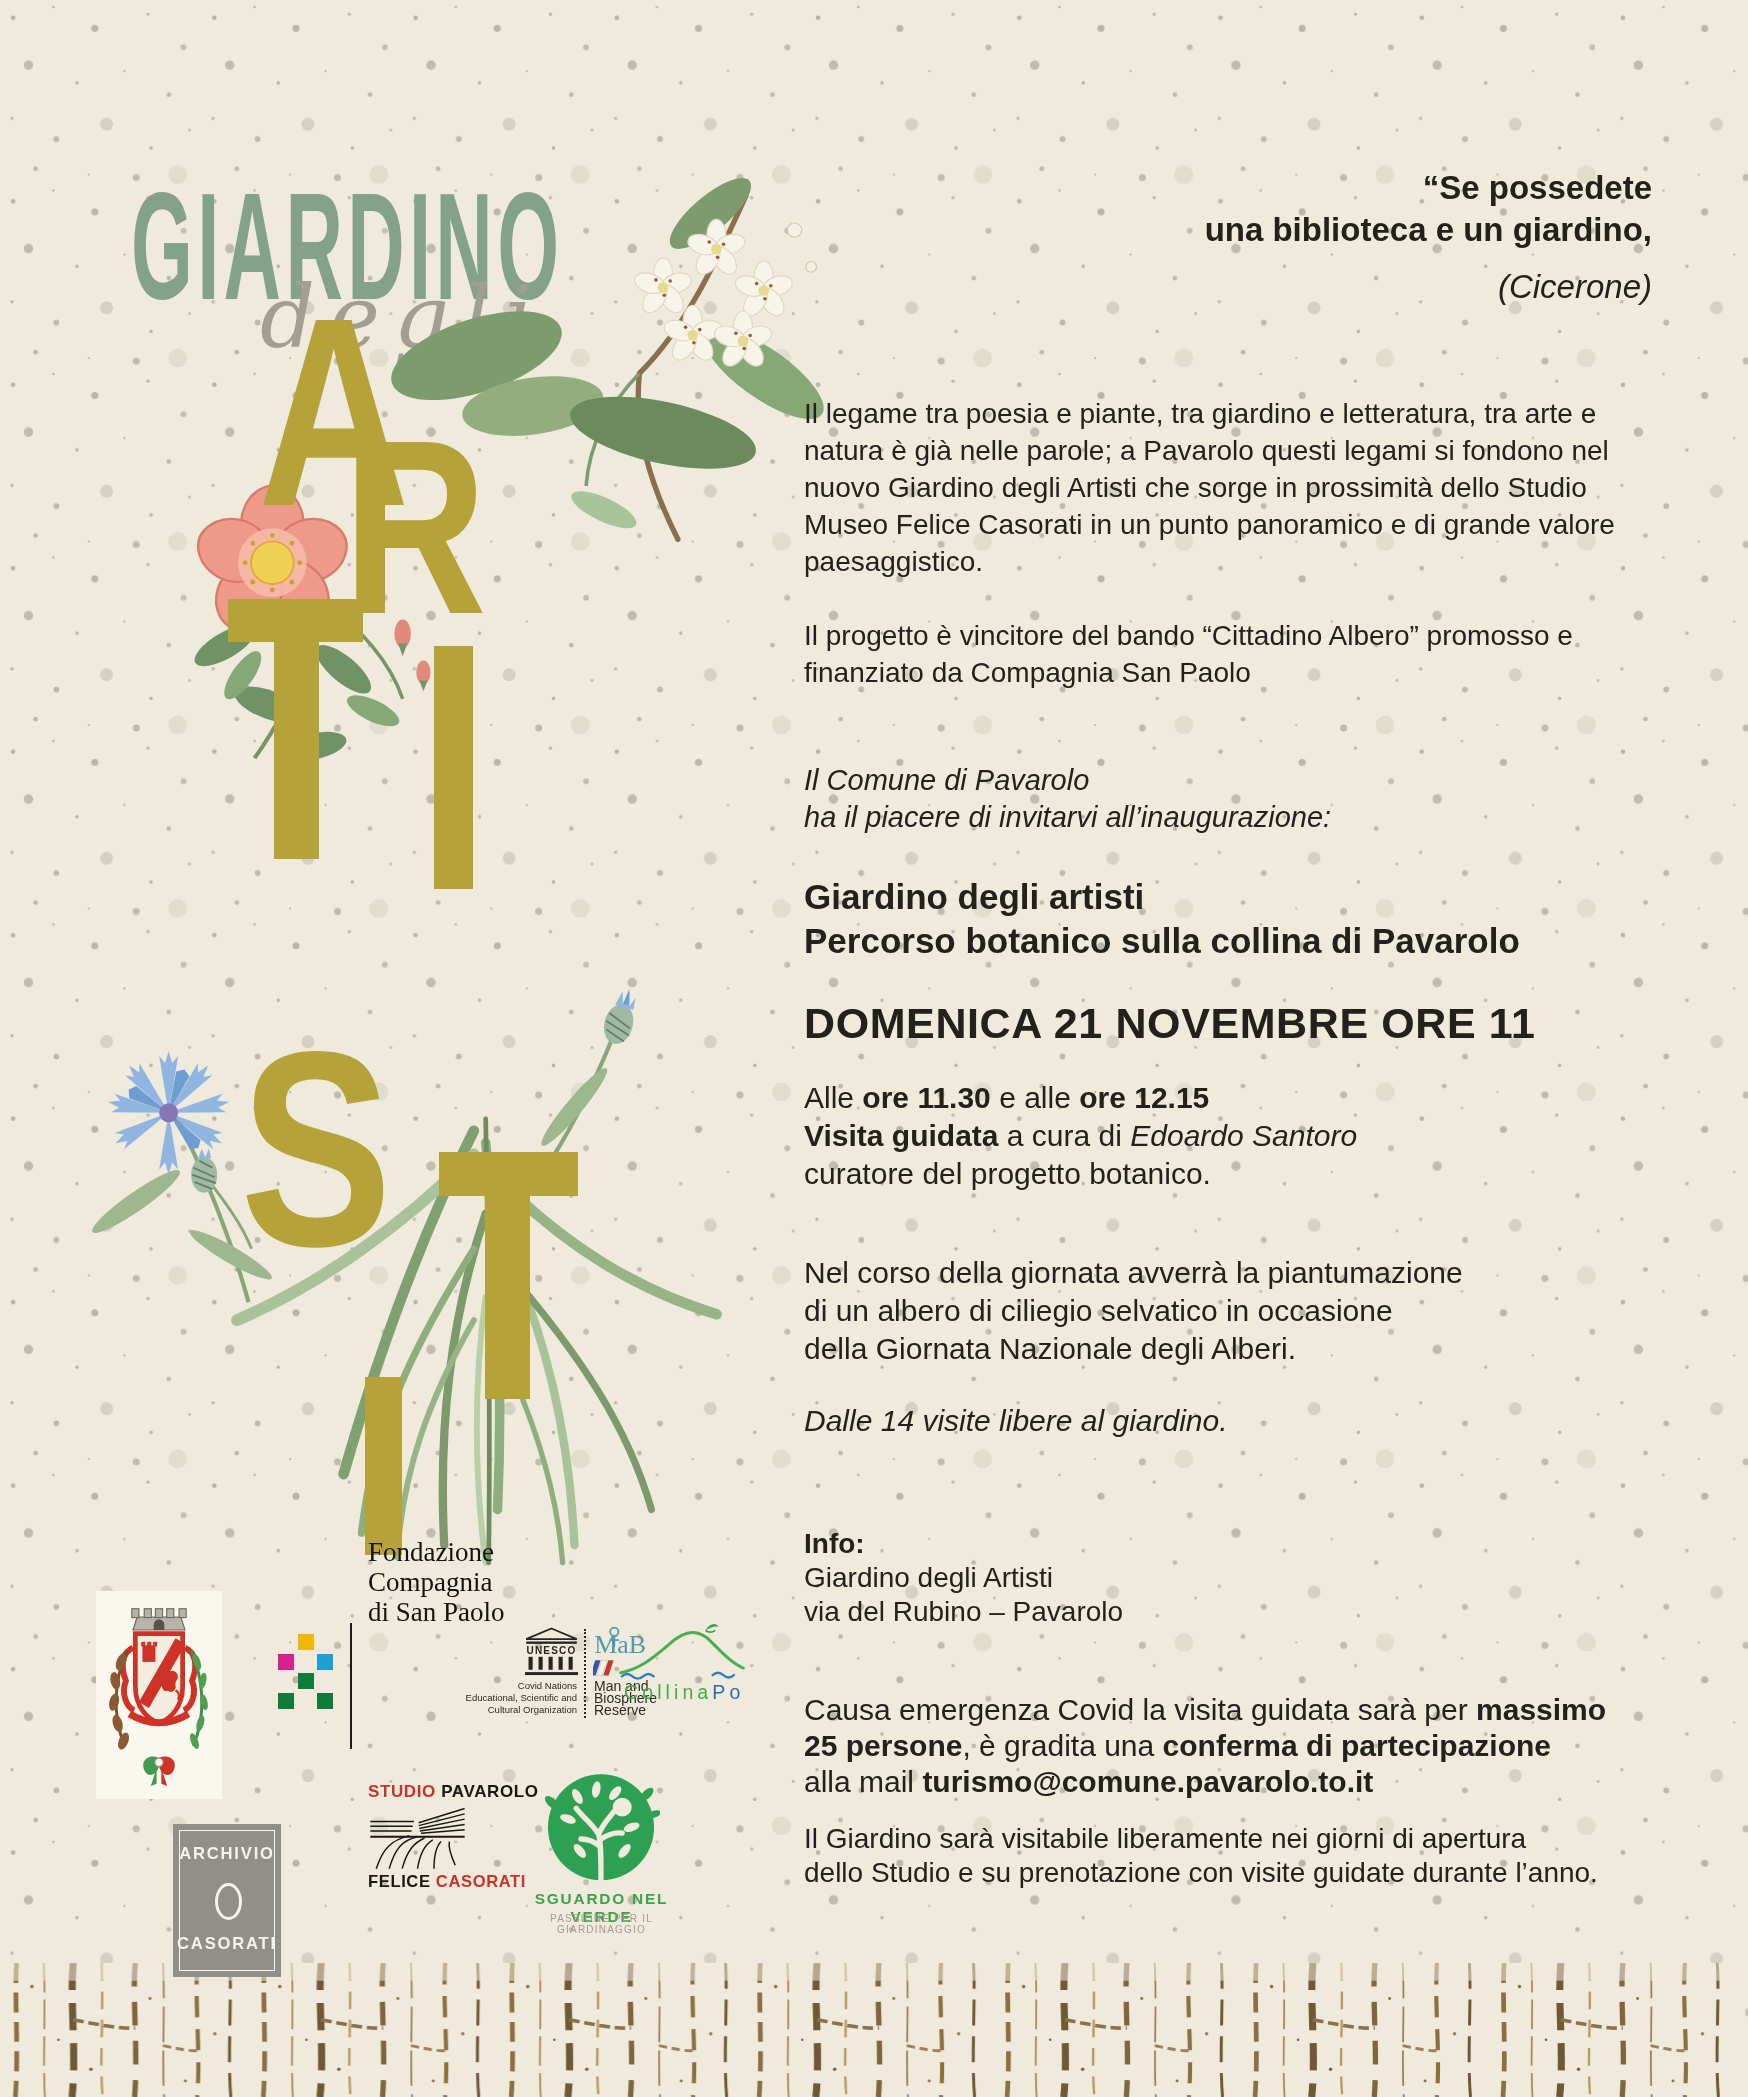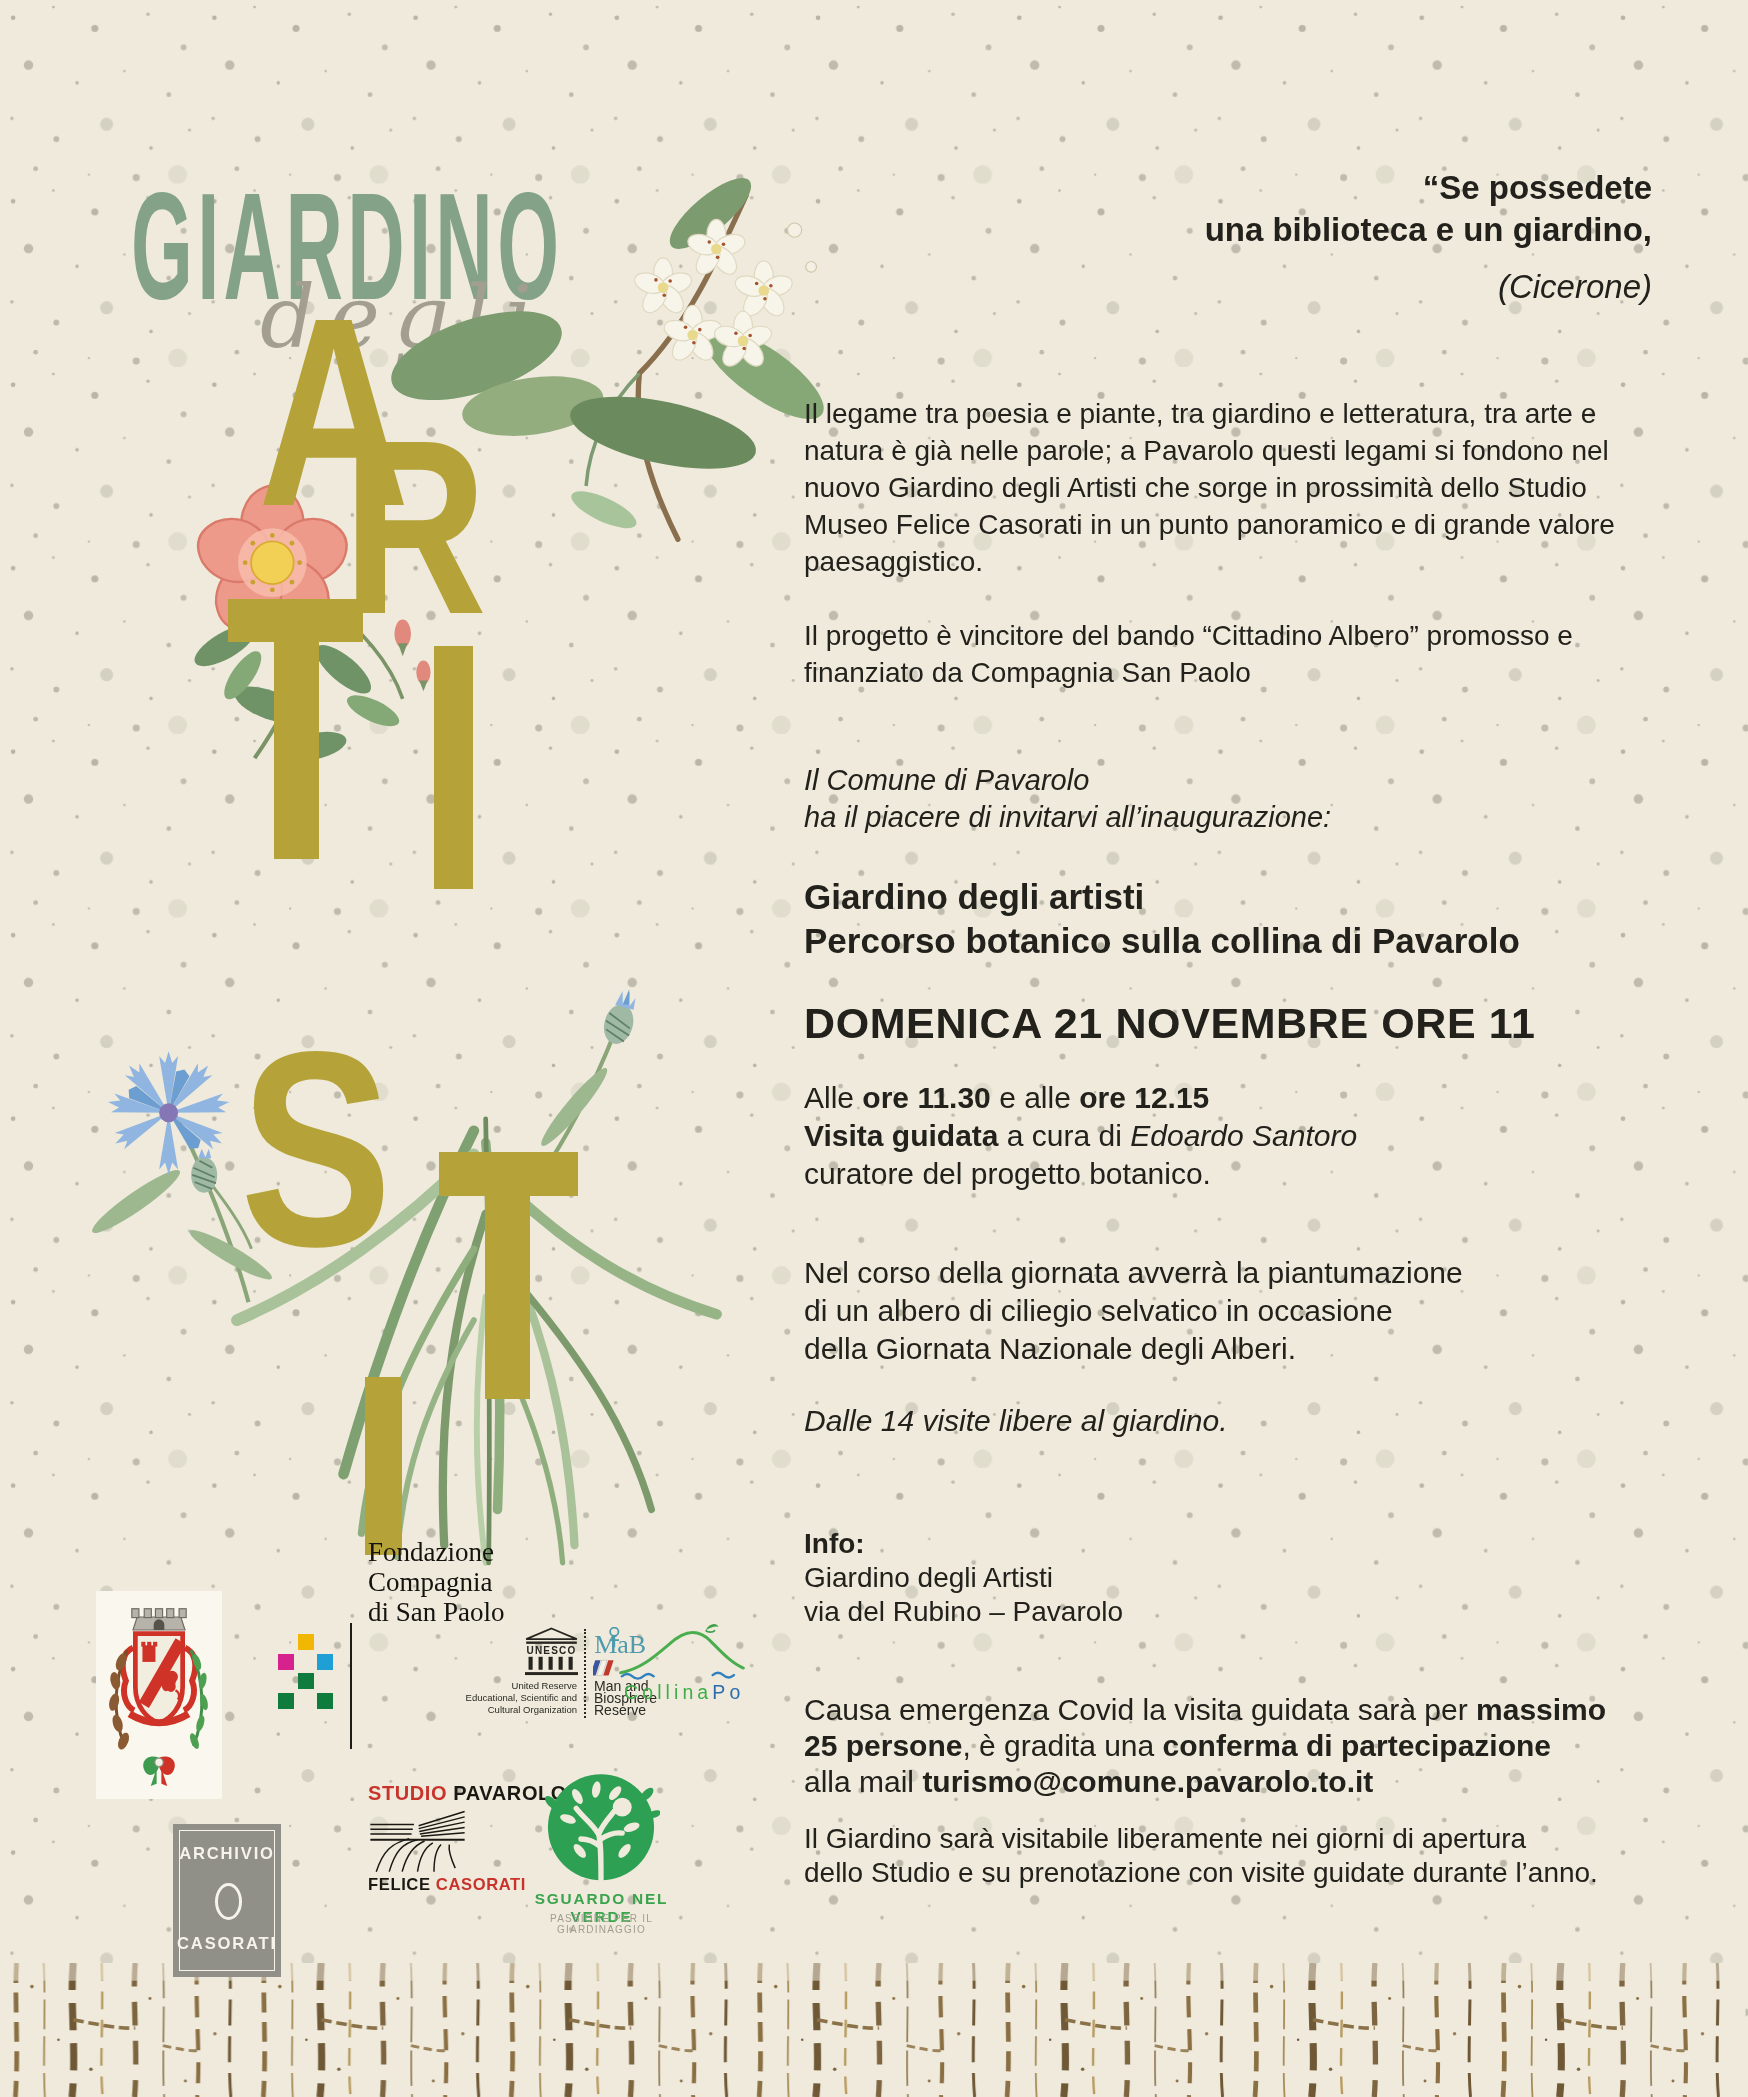--- a/index.html
+++ b/index.html
@@ -53,21 +53,21 @@
   #collinapo-text{left:624px;top:1681px;font-size:19.5px;letter-spacing:4.1px;}
   .cgreen{color:#3fae49;} .cblue{color:#2b6cb0;}
 
   
   #archivio{left:173px;top:1776px;width:108px;height:153px;background:#908f88;margin-top:48px;}
   #archivio .inner{position:absolute;left:6px;top:6px;right:6px;bottom:6px;border:1.8px solid #f6f4ea;}
   #archivio .t{position:absolute;width:100%;text-align:center;color:#f6f4ea;font-size:16.6px;letter-spacing:1.8px;font-weight:700;}
   #archivio .oval{position:absolute;left:50%;top:59px;width:21px;height:31px;margin-left:-12.4px;
                   border:3px solid #f6f4ea;border-radius:50%;}
   #studio{left:368px;top:1782px;width:102px;text-align:left;}
-  #studio .l1{font-size:20px;font-weight:700;letter-spacing:0.6px;white-space:nowrap;text-align:center;}
+  #studio .l1{font-size:17px;font-weight:700;letter-spacing:0.6px;white-space:nowrap;text-align:center;}
   #studio .l2{font-size:16.6px;font-weight:700;letter-spacing:0.6px;white-space:nowrap;margin-top:2.4px;}
   .red{color:#c8342c;} .blk{color:#191813;}
   #sgtext1{left:515px;top:1890px;width:173px;text-align:center;font-size:15.4px;letter-spacing:1.8px;
            color:#3aa34d;font-weight:700;}
   #sgtext2{left:507px;top:1913px;width:189px;text-align:center;font-size:10px;letter-spacing:1.2px;color:#a09d8f;}
 
   .z0{z-index:0;} .z1{z-index:1;} .z2{z-index:2;} .z3{z-index:3;}
 </style>
 </head>
 <body>
@@ -434,21 +434,21 @@
         <rect x="6" y="50" width="7" height="22"></rect>
           <rect x="23" y="50" width="7" height="22"></rect>
         <rect x="40" y="50" width="7" height="22"></rect>
           <rect x="57" y="50" width="7" height="22"></rect>
         <rect x="74" y="50" width="7" height="22"></rect>
       </g>
       <rect x="0" y="76" width="90" height="5" fill="#26251f"></rect>
     </svg>
   </div>
   <div class="abs z3" id="untext">
-    <div>United Reserve</div>
+    <div>Covid Nations</div>
     <div>Educational, Scientific and</div>
     <div>Cultural Organization</div>
   </div>
   <div class="abs z3" id="mabdots"></div>
   <div class="abs z3" style="left:593px;top:1627px">
     <svg width="71" height="51" viewBox="0 0 120 86">
       <text x="2" y="44" font-family="Liberation Serif, serif" font-size="44" fill="#4f9aad">MaB</text>
       <g stroke="#4f9aad" stroke-width="3" fill="none">
         <circle cx="36" cy="8" r="7"></circle>
           <path d="M36,15 V34 M28,22 H44"></path>

